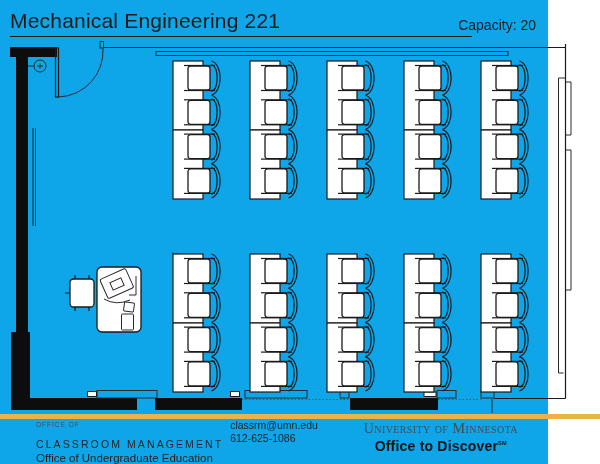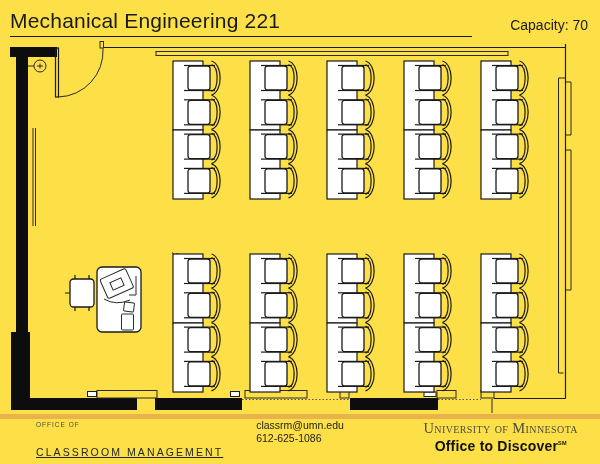--- a/index.html
+++ b/index.html
@@ -1,52 +1,52 @@
 <!DOCTYPE html>
 <html><head>
 <meta charset="utf-8">
 <style>
   html,body{margin:0;padding:0;}
   body{width:600px;height:464px;background:#ffffff;font-family:"Liberation Sans",sans-serif;overflow:hidden;}
-  .page{position:relative;width:600px;height:464px;background:#fde047;}
+  .page{position:relative;width:548px;height:464px;background:#0ea5e9;}
 
   
   .title{position:absolute;left:10px;top:9px;font-size:21px;color:#1a1a1a;letter-spacing:.2px;}
   .capacity{position:absolute;right:12px;top:17px;font-size:14px;color:#1a1a1a;}
   .rule{position:absolute;left:10px;top:36px;width:462px;border-top:1.6px solid #1a1a1a;}
 
   
   svg.plan{position:absolute;left:0;top:0;width:600px;height:464px;}
   .wall{fill:#0d0d0d;stroke:none;}
   .tline{stroke:#1a1a1a;stroke-width:1.2;fill:none;}
   .thin{stroke:#2a2a2a;stroke-width:1;fill:none;}
   .dot{stroke:#555;stroke-width:1;fill:none;stroke-dasharray:1.5 2;}
   .table{fill:#ffffff;stroke:#1a1a1a;stroke-width:1.2;}
   .furn{fill:#ffffff;stroke:#1a1a1a;stroke-width:1.3;}
   .sill{fill:#ffffff;stroke:#1a1a1a;stroke-width:1;}
 
   
   .gold-bar{position:absolute;left:0;top:414px;width:600px;height:5px;background:#E9B24B;}
   .footer-left{position:absolute;left:36px;top:421px;color:#2a2a2a;}
   .fl1{font-size:6.5px;letter-spacing:1px;color:#4a4a4a;}
-  .fl2{font-size:10.5px;letter-spacing:2.1px;color:#262626;margin-top:18px;text-decoration:underline;}
+  .fl2{font-size:10.5px;letter-spacing:2.1px;color:#262626;margin-top:10px;}
   .fl3{font-size:11.5px;color:#1f1f1f;margin-top:2px;}
   .footer-center{position:absolute;left:50%;top:419px;transform:translateX(-50%);text-align:left;font-size:10.5px;line-height:12.5px;color:#222;}
-  .footer-right{position:absolute;right:22px;top:420px;text-align:center;}
+  .footer-right{position:absolute;right:30px;top:420px;text-align:center;}
   .wordmark{font-family:"Liberation Serif",serif;font-variant:small-caps;font-size:14.5px;letter-spacing:.4px;color:#4c4a44;}
   .tagline{font-size:14px;font-weight:bold;color:#121212;letter-spacing:.2px;margin-top:1px;}
   .tagline sup{font-size:5.5px;vertical-align:super;}
 </style>
 </head>
 <body>
 
 <div class="page">
 
   <div class="title">Mechanical Engineering 221</div>
-  <div class="capacity">Capacity: 70</div>
+  <div class="capacity">Capacity: 20</div>
   <div class="rule"></div>
 
   <svg class="plan" viewBox="0 0 600 464">
     <defs>
       <pattern id="hatch" width="3" height="9" patternUnits="userSpaceOnUse">
         <rect width="3" height="9" fill="#ffffff"></rect>
         <line x1="1.2" y1="0" x2="1.2" y2="9" stroke="#151515" stroke-width="1.4"></line>
       </pattern>
       <g id="chair-shape">
         <path class="tline" d="M -4,0.5 H 27"></path>
@@ -199,20 +199,21 @@
         <use href="#chair-shape" x="496" y="326.6"></use>
         <use href="#chair-shape" x="496" y="360.9"></use>
       </g>
   </svg>
 
   <div class="gold-bar" style="background: rgb(233, 178, 75);"></div>
 
   <div class="footer-left">
     <div class="fl1">OFFICE OF</div>
     <div class="fl2">CLASSROOM MANAGEMENT</div>
+    <div class="fl3">Office of Undergraduate Education</div>
   </div>
 
   <div class="footer-center">
     <div>classrm@umn.edu</div>
     <div>612-625-1086</div>
   </div>
 
   <div class="footer-right">
     <div class="wordmark">University of Minnesota</div>
     <div class="tagline"><span>Office to Discover</span><sup>SM</sup></div>

